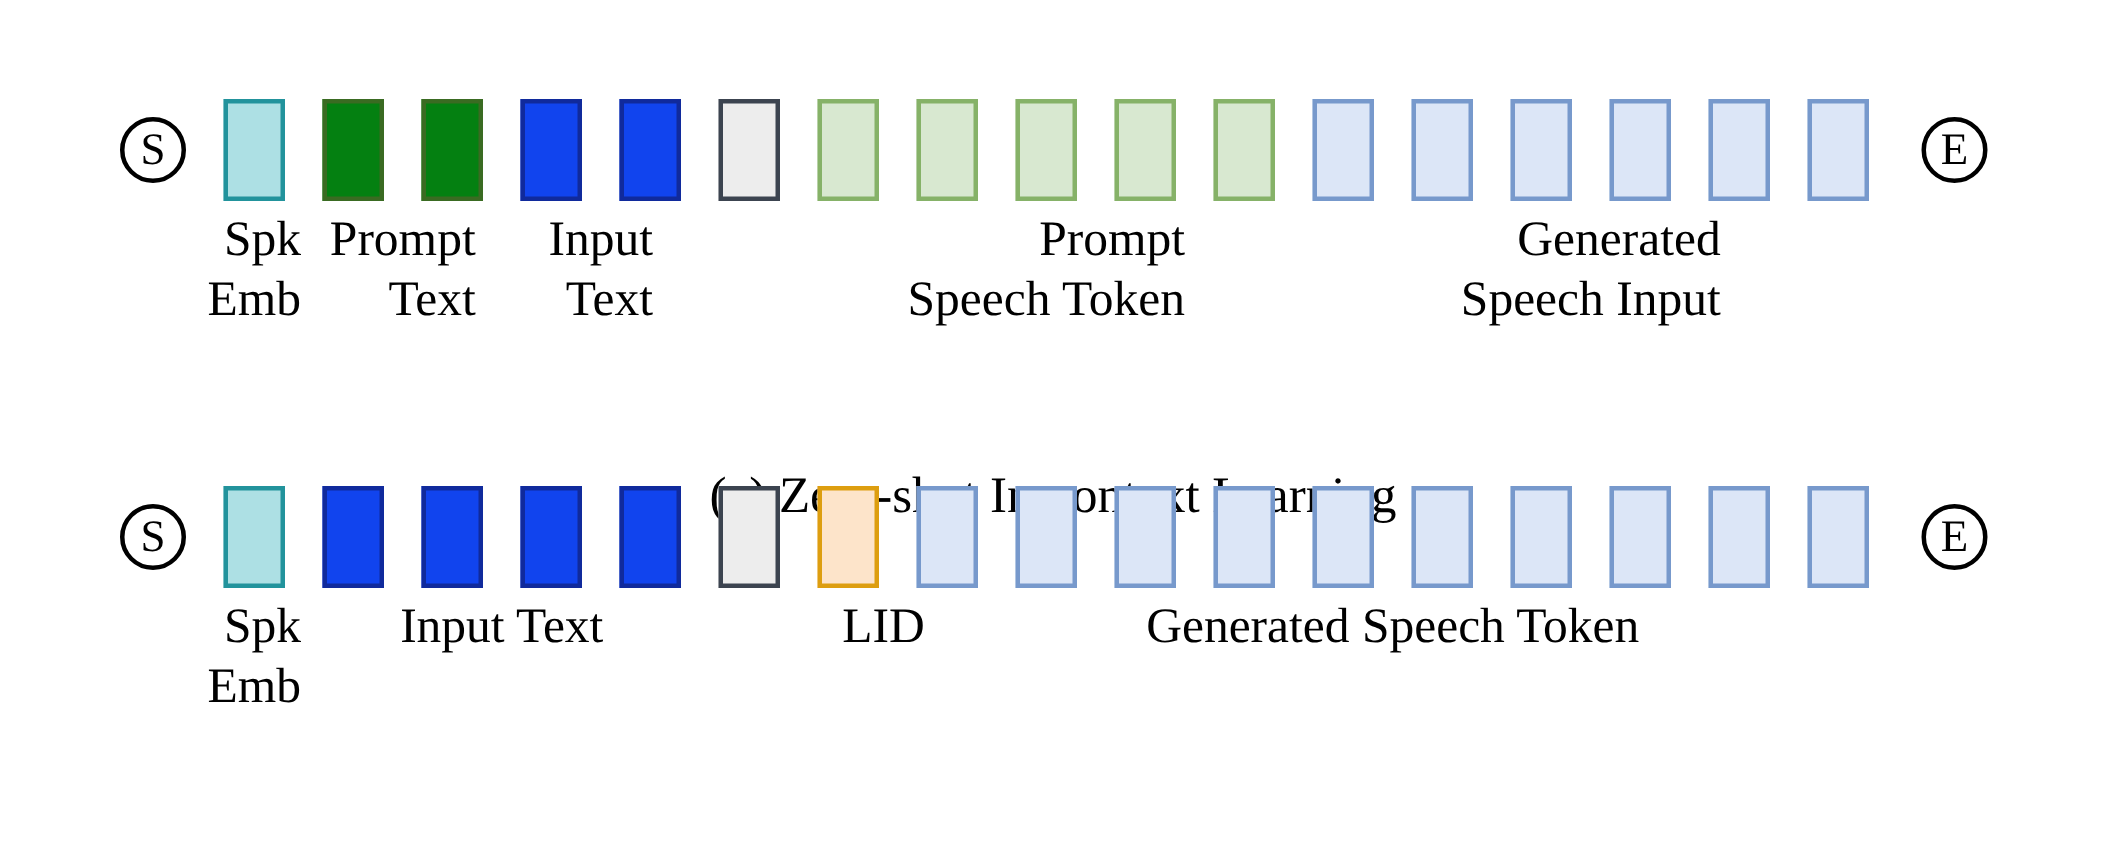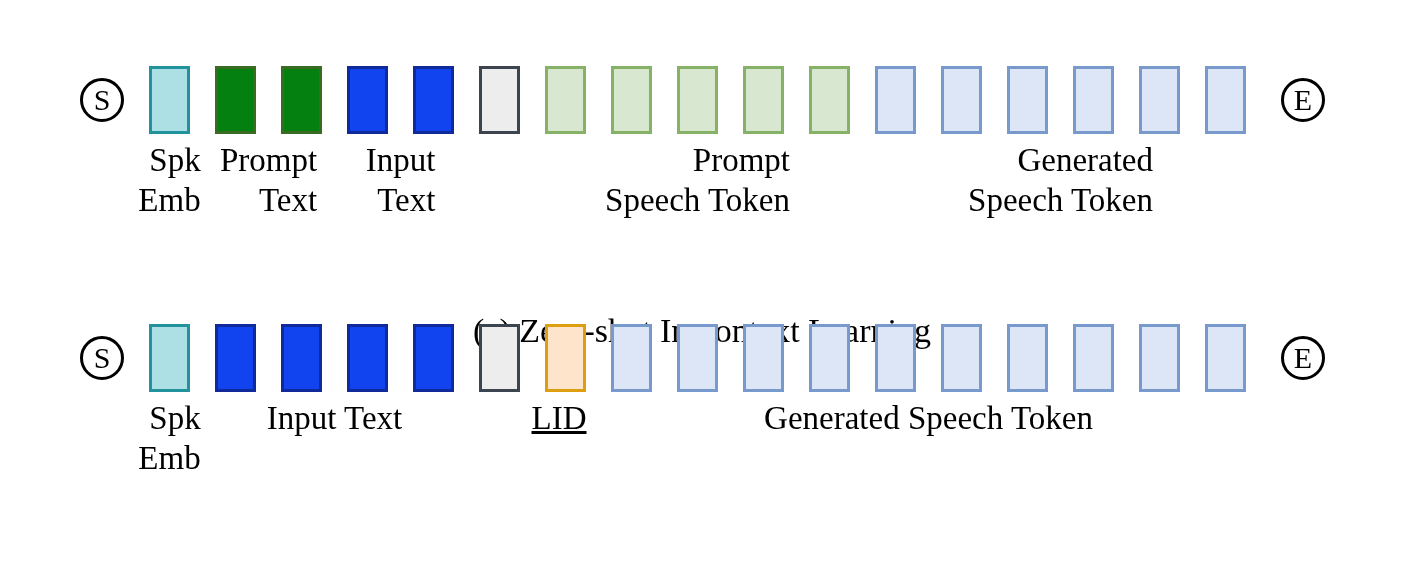--- a/index.html
+++ b/index.html
@@ -134,21 +134,21 @@
     <div class="labels">
         <div class="label" style="left: 169.5px;">Spk
 Emb</div>
         <div class="label" style="left: 268.5px;">Prompt
 Text</div>
         <div class="label" style="left: 400.5px;">Input
 Text</div>
         <div class="label" style="left: 697.5px;">Prompt
 Speech Token</div>
         <div class="label" style="left: 1060.5px;">Generated
-Speech Token</div>
+Speech Input</div>
       </div>
     <div class="caption" id="caption-a">(a) Zero-shot In-context Learning</div>
   </div>
 
   <div class="row" id="row-b">
     <div class="seq" style="padding-left: 80px;">
       <div class="endpoint">S</div>
       <div class="tokens" style="margin-left: 25px; margin-right: 35px;">
           <div class="token t-spk"></div>
           <div class="token t-input" style="margin-left: 25px;"></div>
@@ -167,19 +167,19 @@
           <div class="token t-gspeech" style="margin-left: 25px;"></div>
           <div class="token t-gspeech" style="margin-left: 25px;"></div>
           <div class="token t-gspeech" style="margin-left: 25px;"></div>
         </div>
       <div class="endpoint">E</div>
     </div>
     <div class="labels">
         <div class="label" style="left: 169.5px;">Spk
 Emb</div>
         <div class="label" style="left: 334.5px;">Input Text</div>
-        <div class="label" style="left: 559px; text-decoration: underline;">LID</div>
+        <div class="label" style="left: 589px;">LID</div>
         <div class="label" style="left: 928.5px;">Generated Speech Token</div>
       </div>
 
   </div>
 
 </div>
 
 </body></html>

